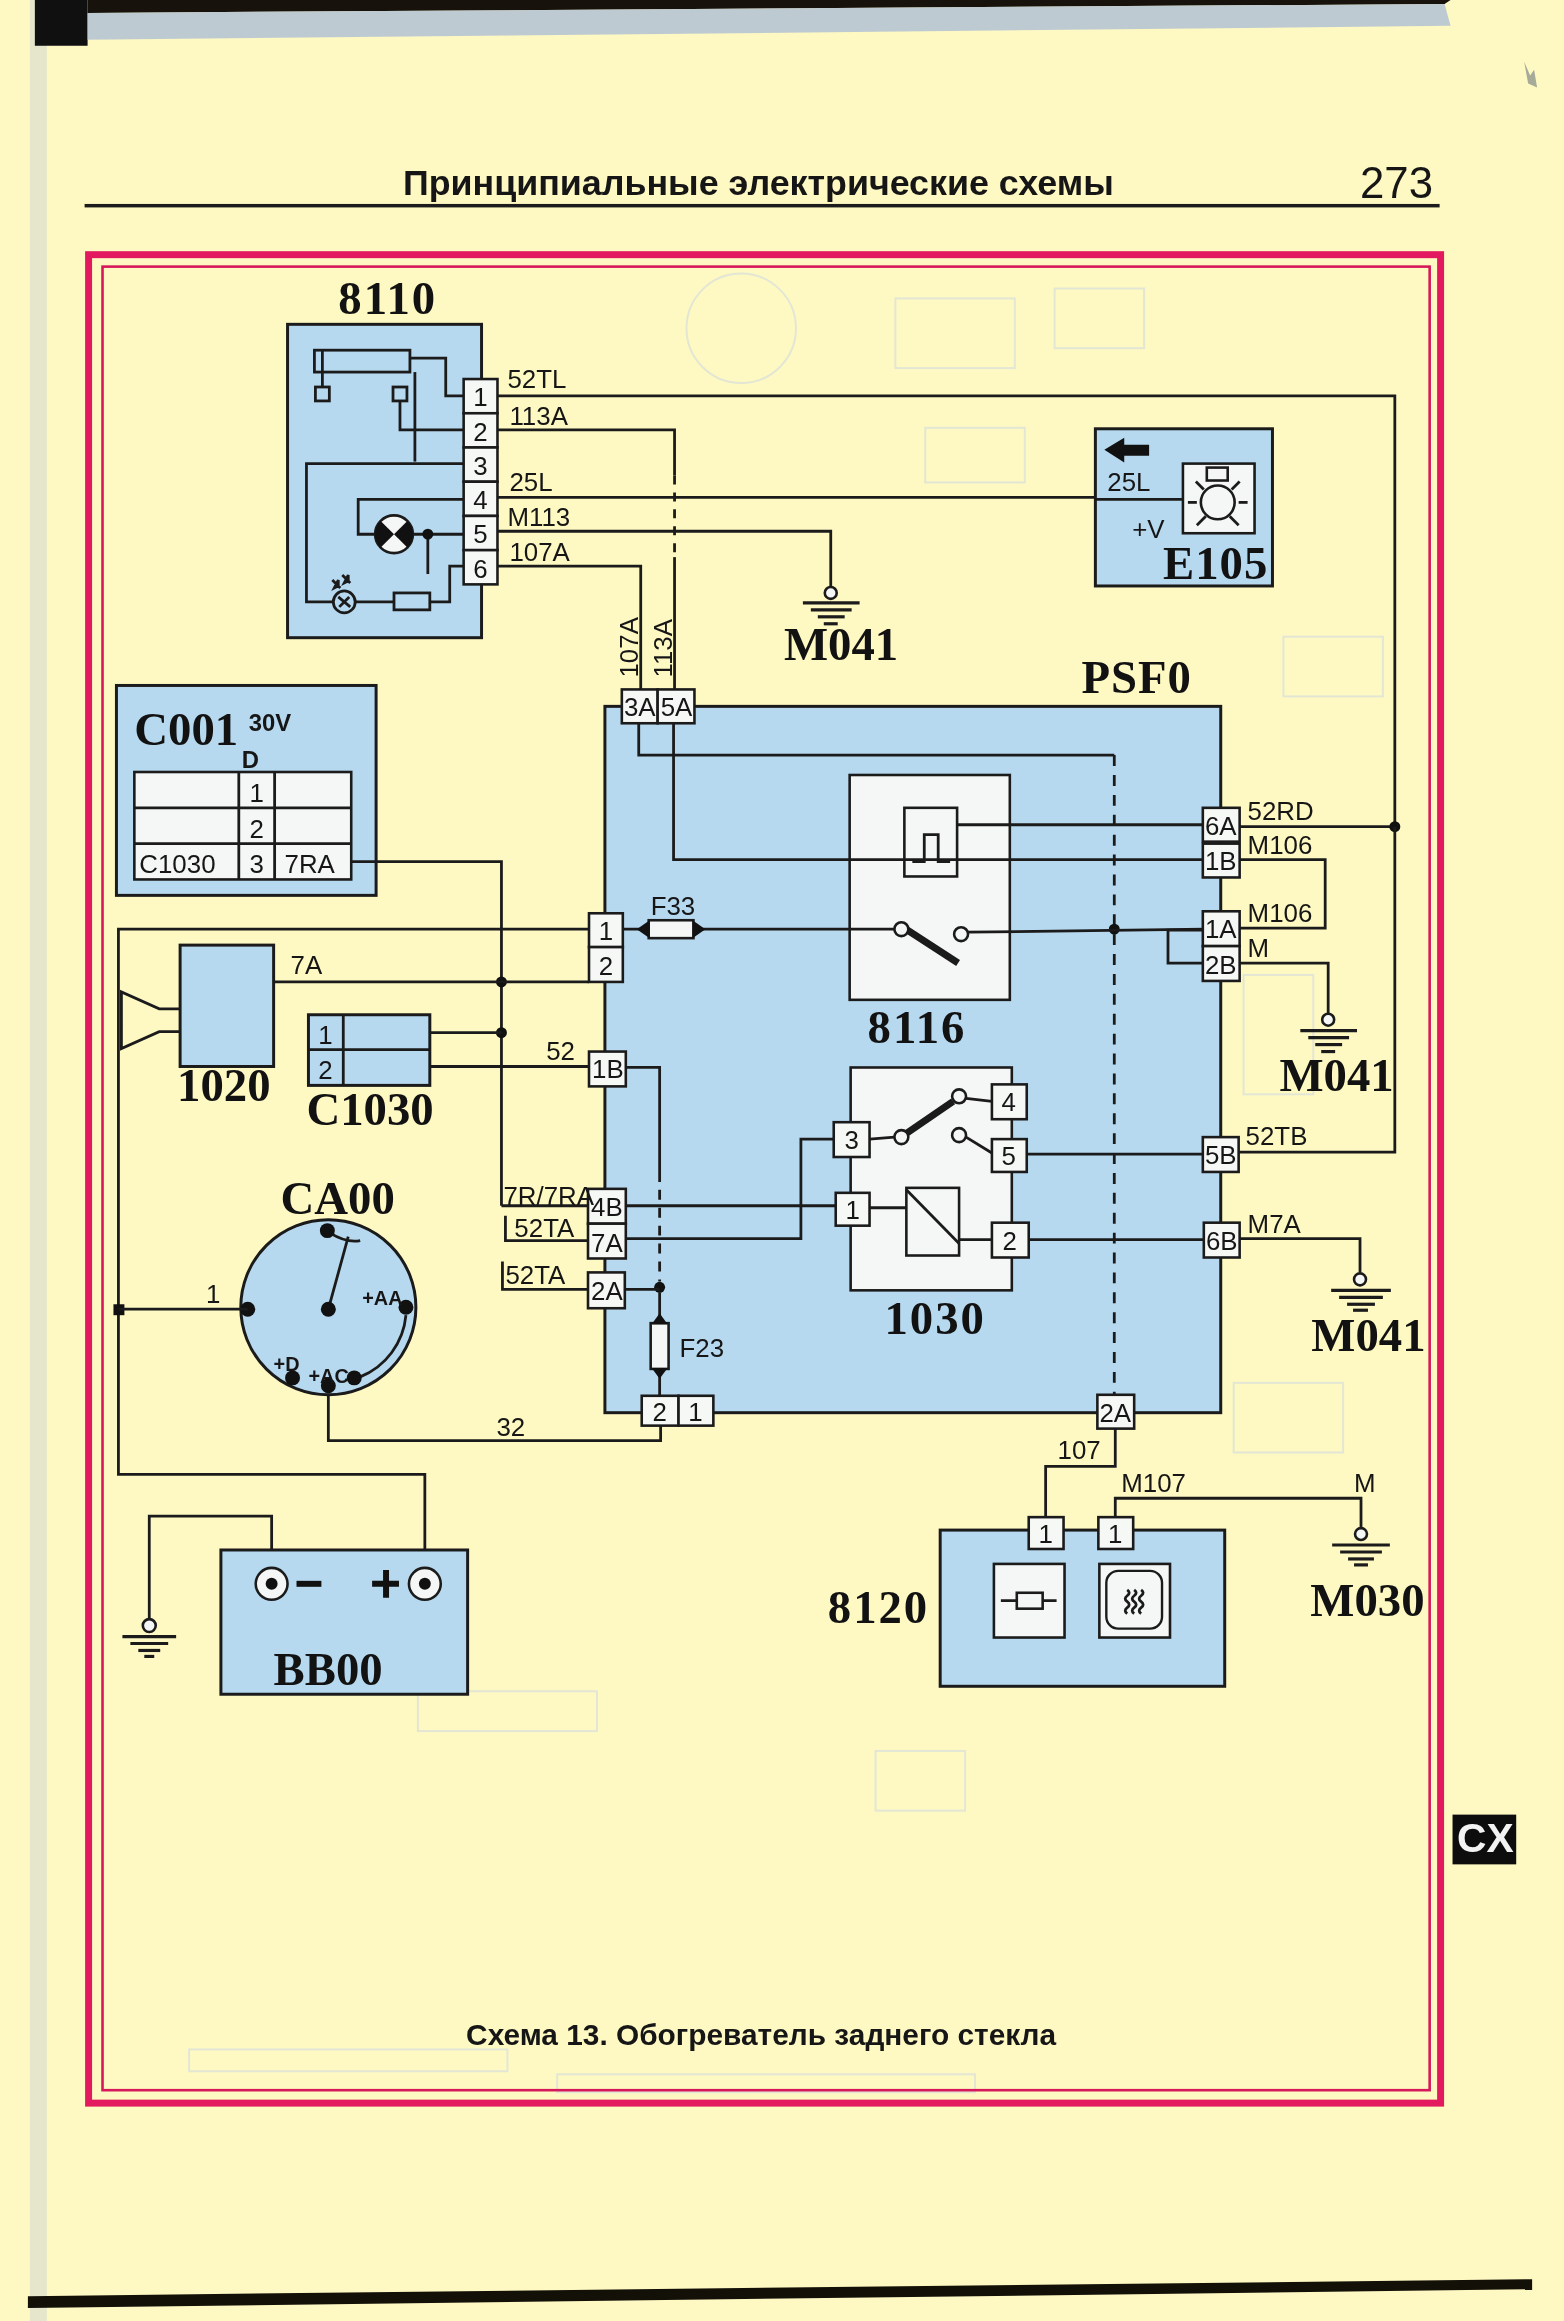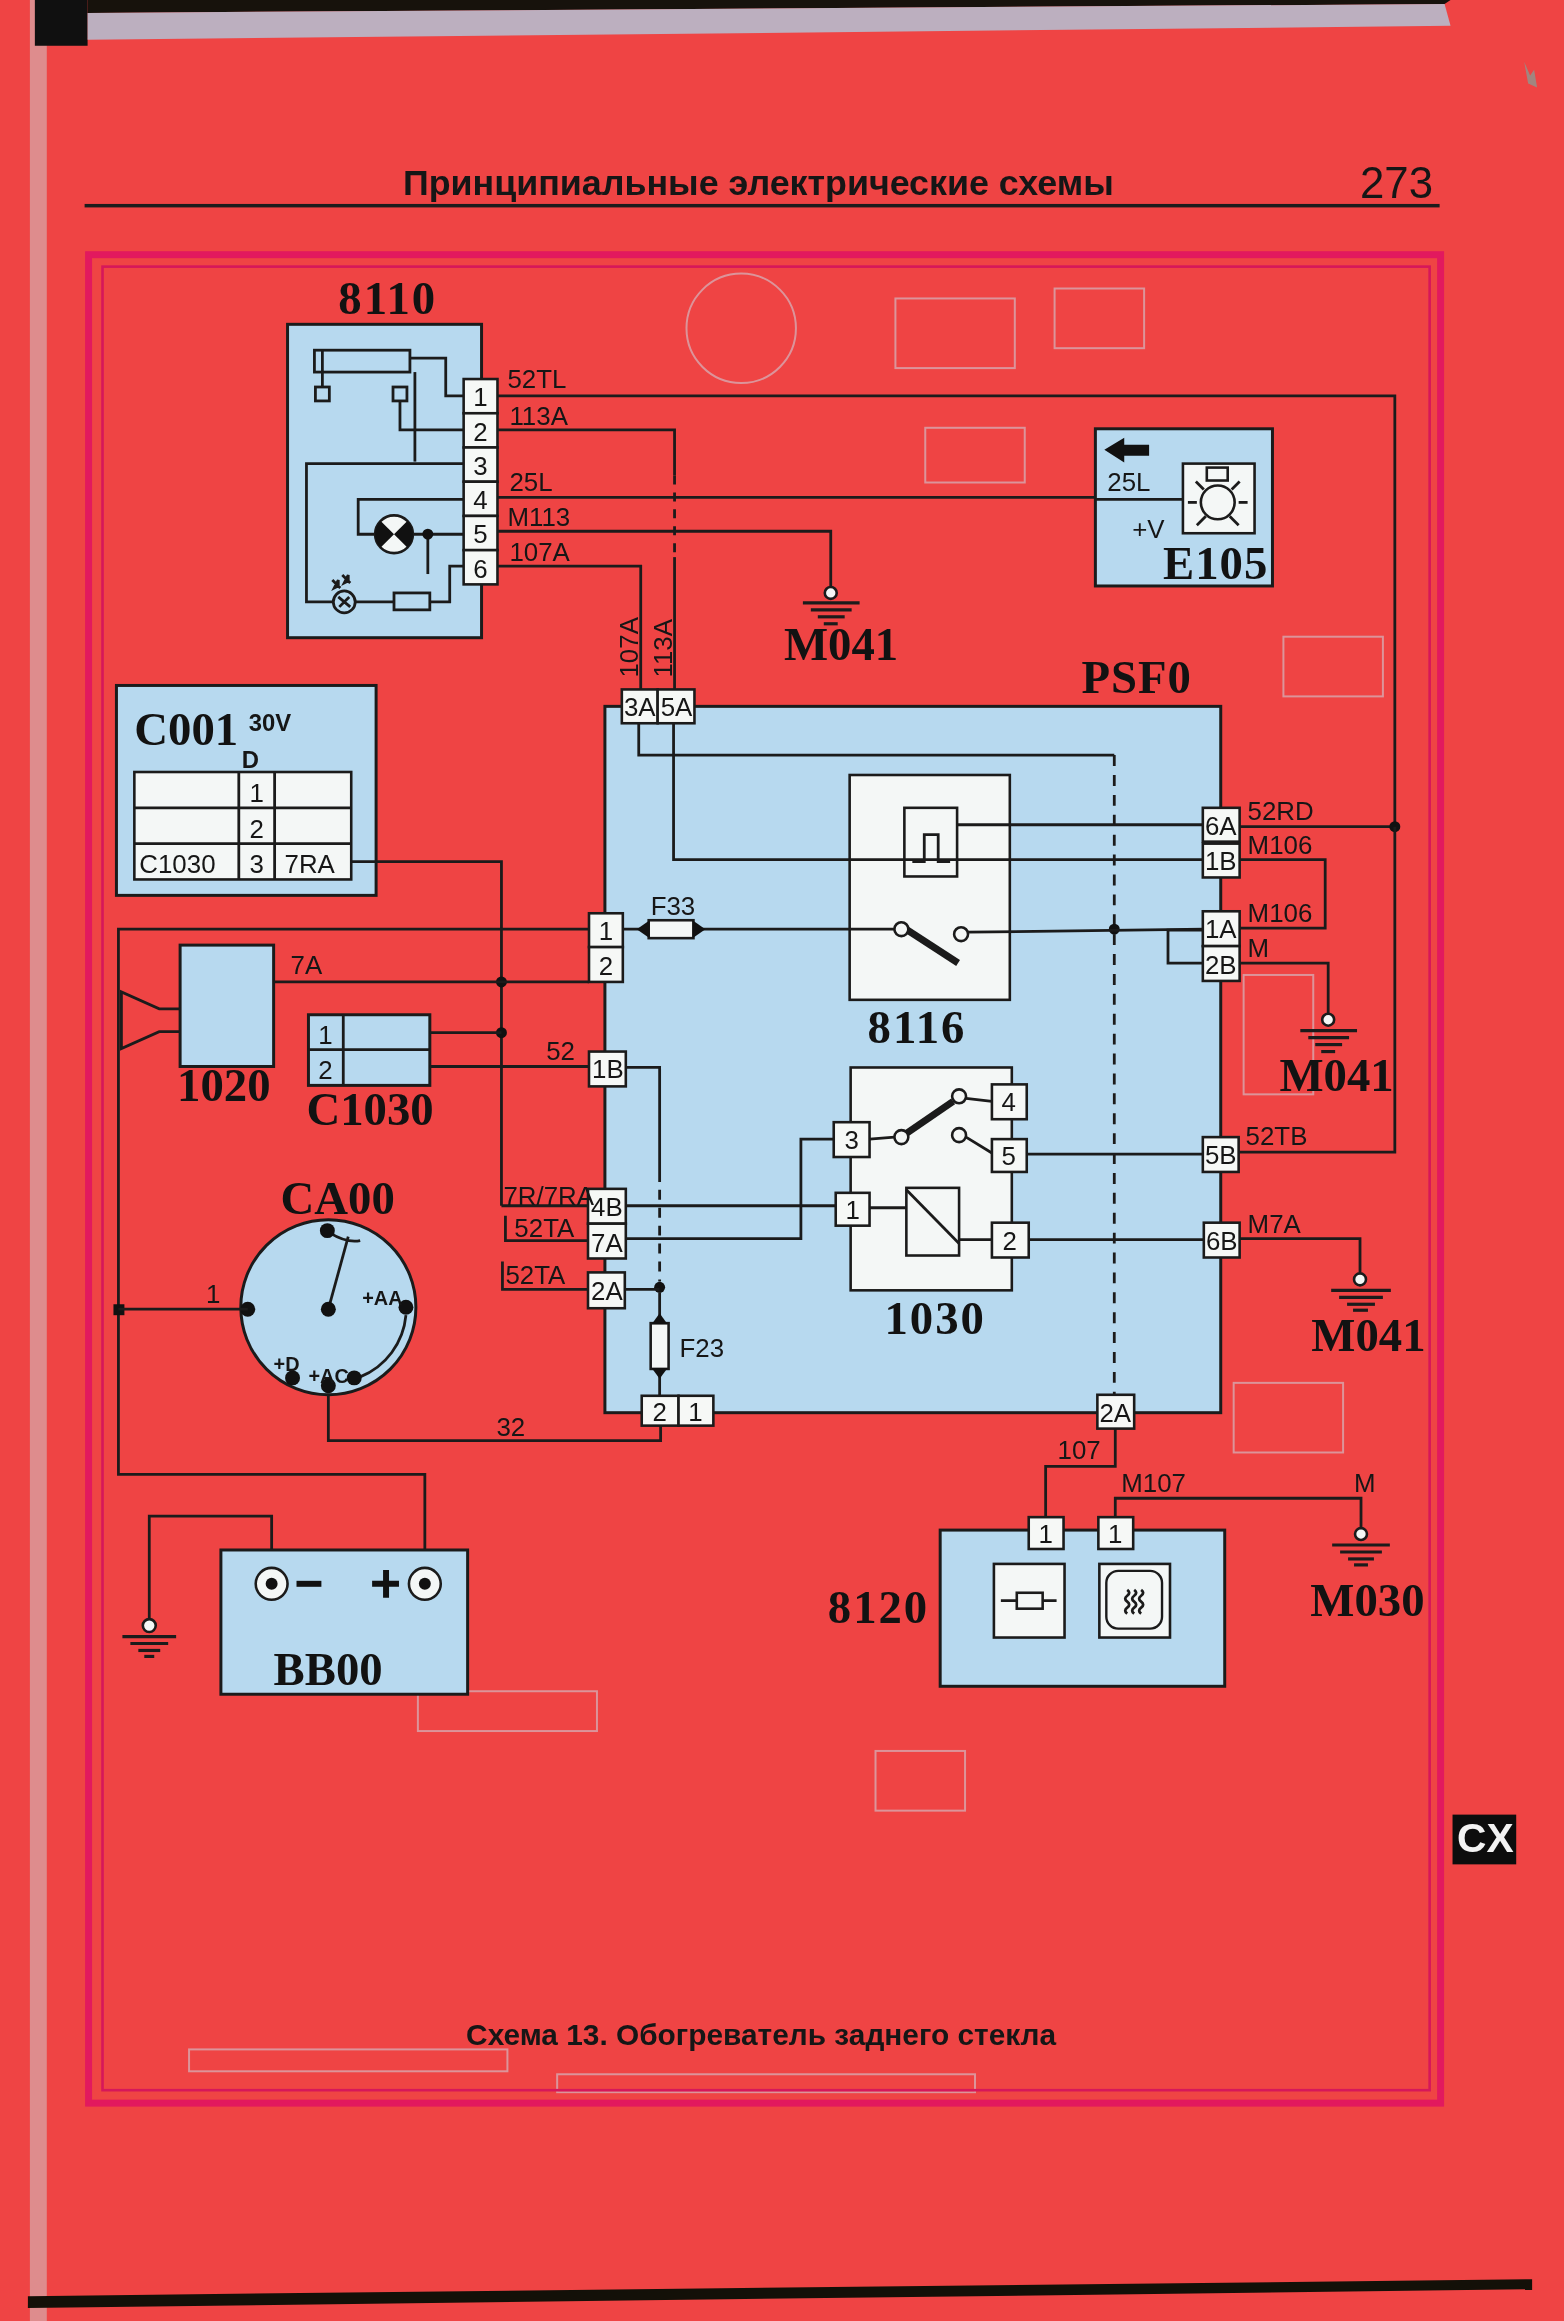--- a/index.html
+++ b/index.html
@@ -1,15 +1,15 @@
 <!DOCTYPE html>
 <html><head><meta charset="utf-8">
 <style>
 html,body{margin:0;padding:0;}
-#page{position:relative;width:1564px;height:2321px;background:#ef4444;overflow:hidden;font-family:"Liberation Sans",sans-serif;}
+#page{position:relative;width:1564px;height:2321px;background:#fef9c3;overflow:hidden;font-family:"Liberation Sans",sans-serif;}
 svg{position:absolute;top:0;left:0;display:block;}
 text{font-family:"Liberation Sans",sans-serif;fill:#161616;}
 .big{font-family:"Liberation Serif",serif;font-weight:bold;font-size:47px;fill:#121212;}
 .ws{font-size:26px;}
 .pin{font-size:26px;text-anchor:middle;}
 .sm{font-size:20px;font-weight:bold;}
 .w{stroke:#1b1b1b;stroke-width:2.8;fill:none;}
 .bx{fill:#b7d9ef;stroke:#1b1b1b;stroke-width:3;}
 .wb{fill:#f4f7f6;stroke:#1b1b1b;stroke-width:2.6;}
 .pb{fill:#f6f8f6;stroke:#1b1b1b;stroke-width:2.6;}

